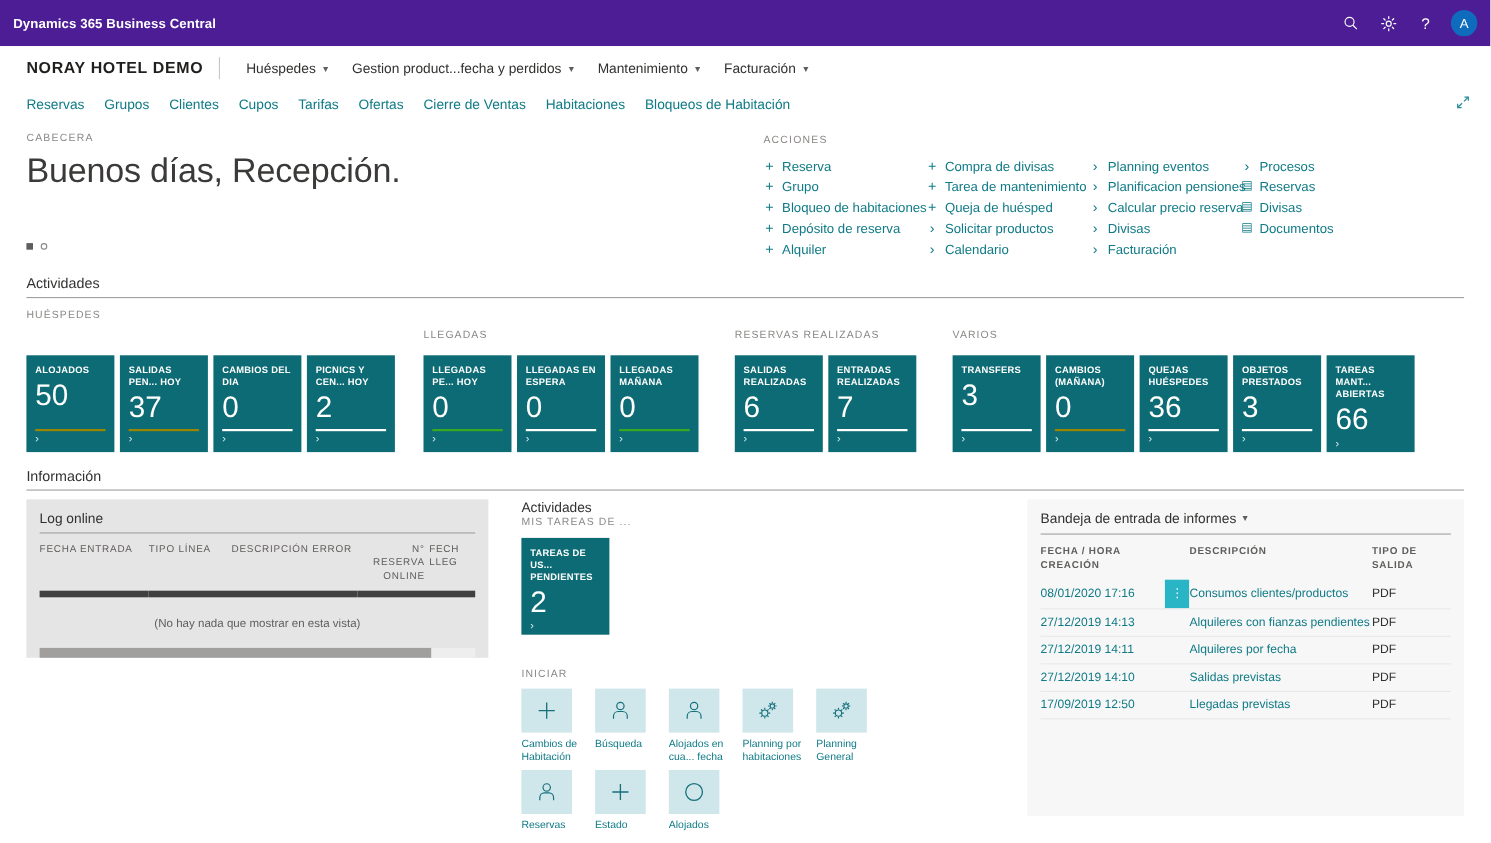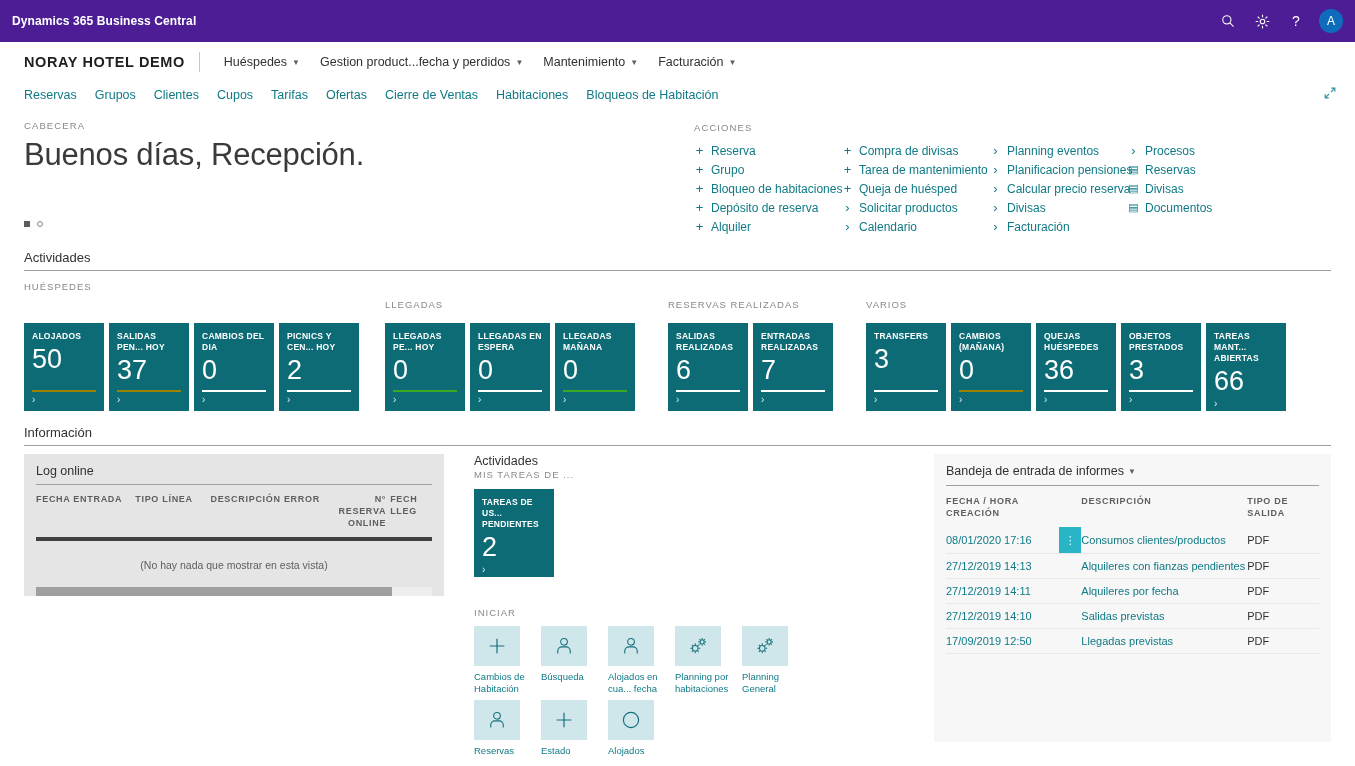--- a/index.html
+++ b/index.html
@@ -128,22 +128,22 @@
   .info-cols { display: flex; gap: 0; margin-top: 8px; }
   .col-log { width: 420px; }
   .col-mid { width: 450px; padding-left: 30px; }
   .col-rep { flex: 1; padding-left: 40px; }
 
   .card-log { background: #e5e5e5; padding: 10px 12px 0 12px; }
   .card-title { font-size: 12.5px; color: #323130; padding-bottom: 6px; border-bottom: 1px solid #a19f9d; }
   .logtable { width: 100%; border-collapse: collapse; margin-top: 0; }
   .logtable th {
     font-size: 9px; letter-spacing: .7px; color: #605e5c; text-transform: uppercase;
-    font-weight: bold; padding: 8px 4px 8px 0; vertical-align: top; text-align: left;
-    line-height: 12px; border-bottom: 4px solid #404040;
+    font-weight: normal; padding: 8px 4px 8px 0; vertical-align: top; text-align: left;
+    line-height: 12px; border-bottom: 6px solid #404040;
   }
   .logtable th.r { text-align: right; }
   .empty-msg {
     text-align: center; font-size: 10.5px; color: #605e5c; padding: 18px 0 16px 0;
   }
   .scrollbar { height: 9px; background: #eeeeee; position: relative; }
   .scrollbar .thumb { position: absolute; left: 0; top: 0; height: 9px; width: 90%; background: #a19f9d; }
 
   
   .mid-title { font-size: 12.5px; color: #323130; }

